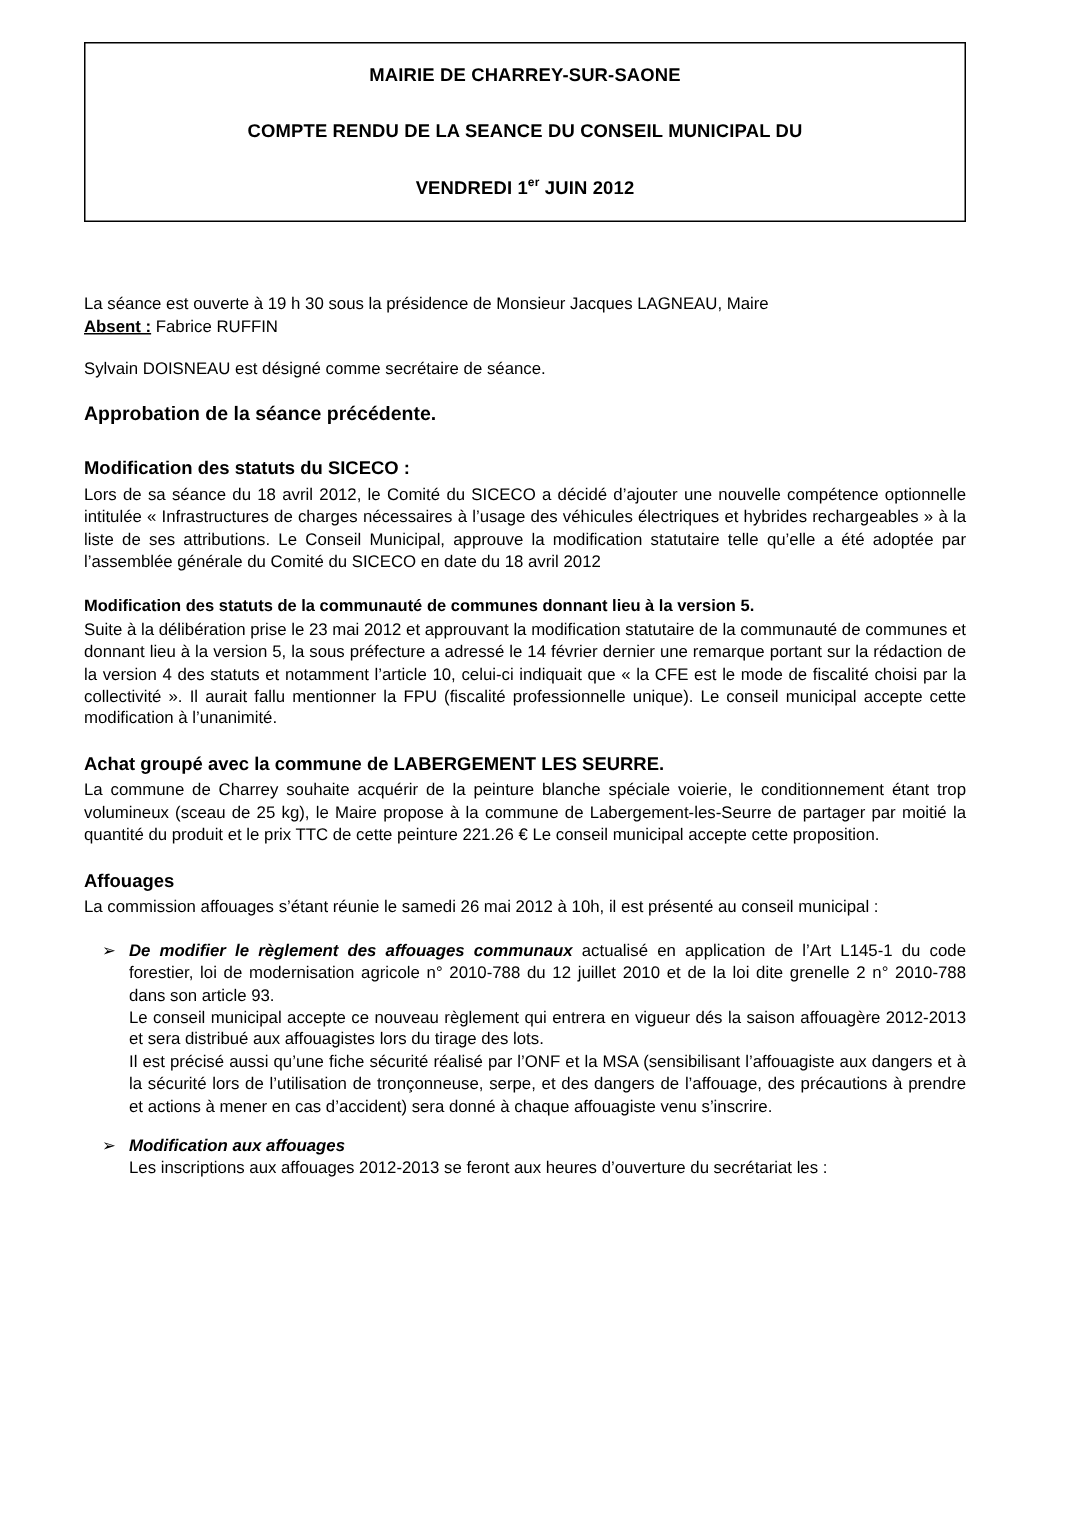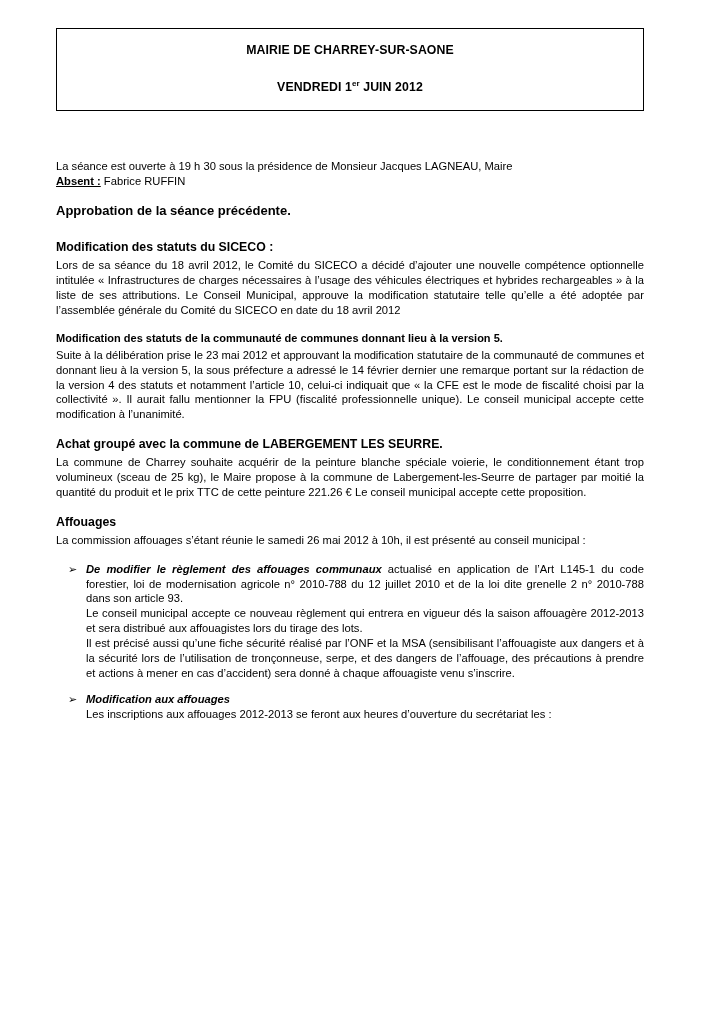--- a/index.html
+++ b/index.html
@@ -97,30 +97,32 @@
   .intro-line { margin-bottom: 13px; }
   .tight { line-height: 1.32; }
 </style>
 </head>
 <body>
 
 <div class="page">
 
   <div class="header-box">
     <div class="line">MAIRIE DE CHARREY-SUR-SAONE</div>
+    <div class="line">COMPTE RENDU DE LA SEANCE DU CONSEIL MUNICIPAL DU</div>
     <div class="line"><span>VENDREDI 1</span><sup>er</sup><span> JUIN 2012</span></div>
   </div>
 
   <div class="body-area">
 
     <p class="para nojust intro-line">La séance est ouverte à 19 h 30  sous la présidence de Monsieur Jacques LAGNEAU, Maire</p>
 
 
     <p class="para nojust" style="margin-top:-13px;"><span class="bold uline">Absent :</span><span> Fabrice RUFFIN</span></p>
 
+    <p class="para nojust">Sylvain DOISNEAU est désigné comme secrétaire de séance.</p>
 
     <p class="heading-lg" style="margin-bottom:20px;">Approbation de la séance précédente.</p>
 
     <div class="sec">
       <div class="heading">Modification des statuts du SICECO :</div>
       <p class="para tight">Lors de sa séance du 18 avril 2012, le Comité du SICECO a décidé d’ajouter une nouvelle compétence optionnelle intitulée « Infrastructures de charges nécessaires à l’usage des véhicules électriques et hybrides rechargeables » à la liste de ses attributions. Le Conseil Municipal, approuve la modification statutaire telle qu’elle a été adoptée par l’assemblée générale du Comité du SICECO en date du 18 avril 2012</p>
     </div>
 
     <div class="sec">
       <div class="heading-sm">Modification des statuts de la communauté de communes donnant lieu à la version 5.</div>

